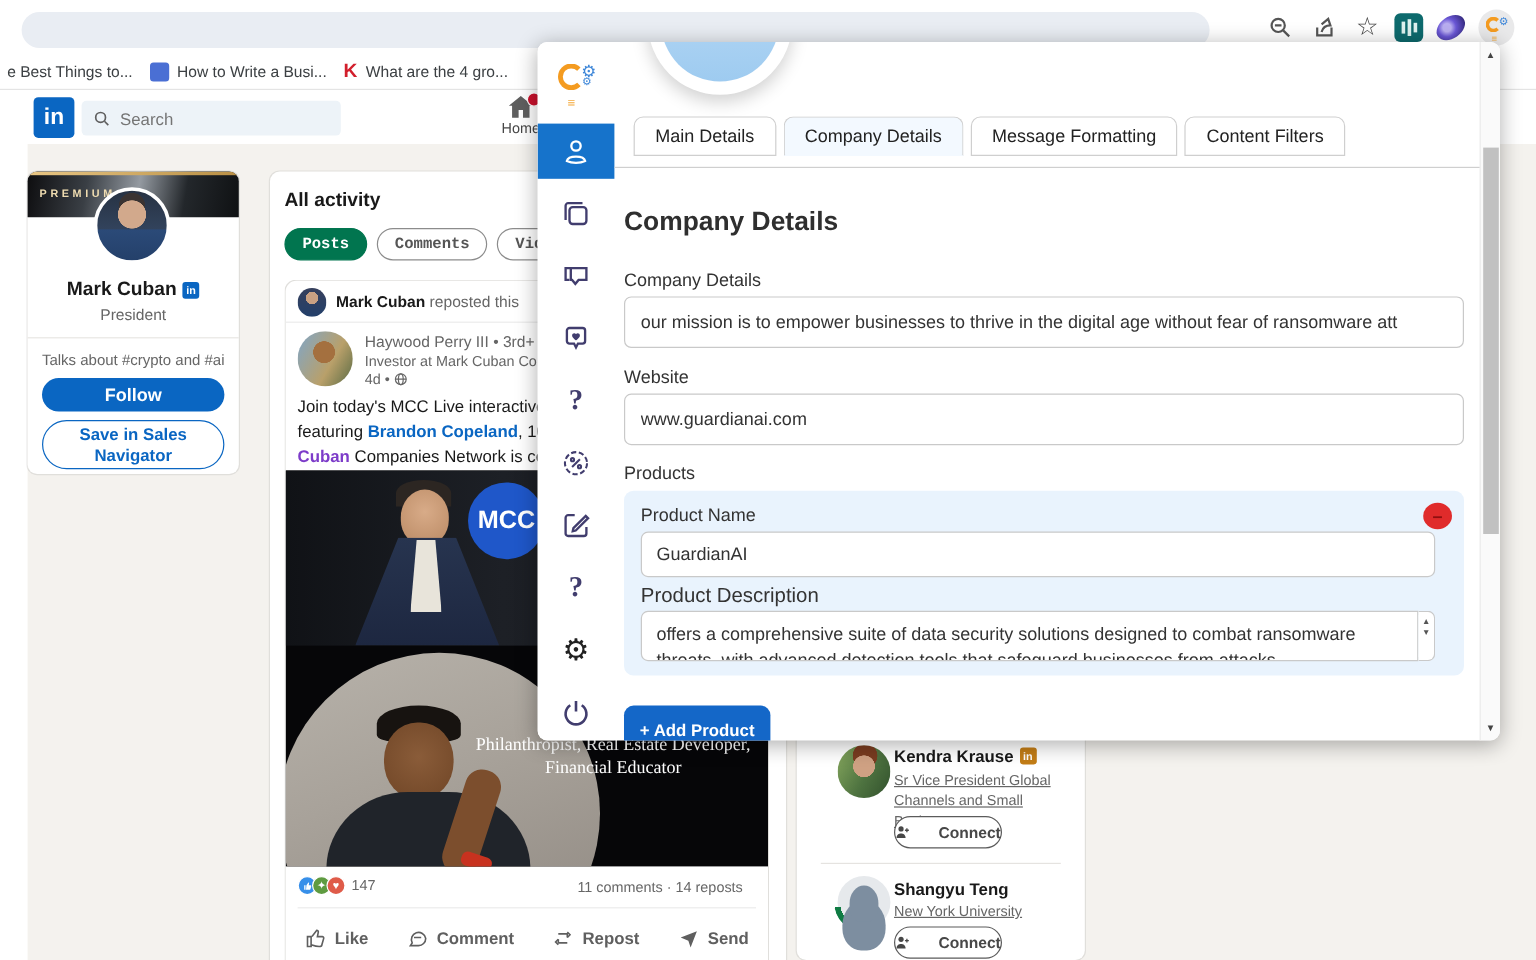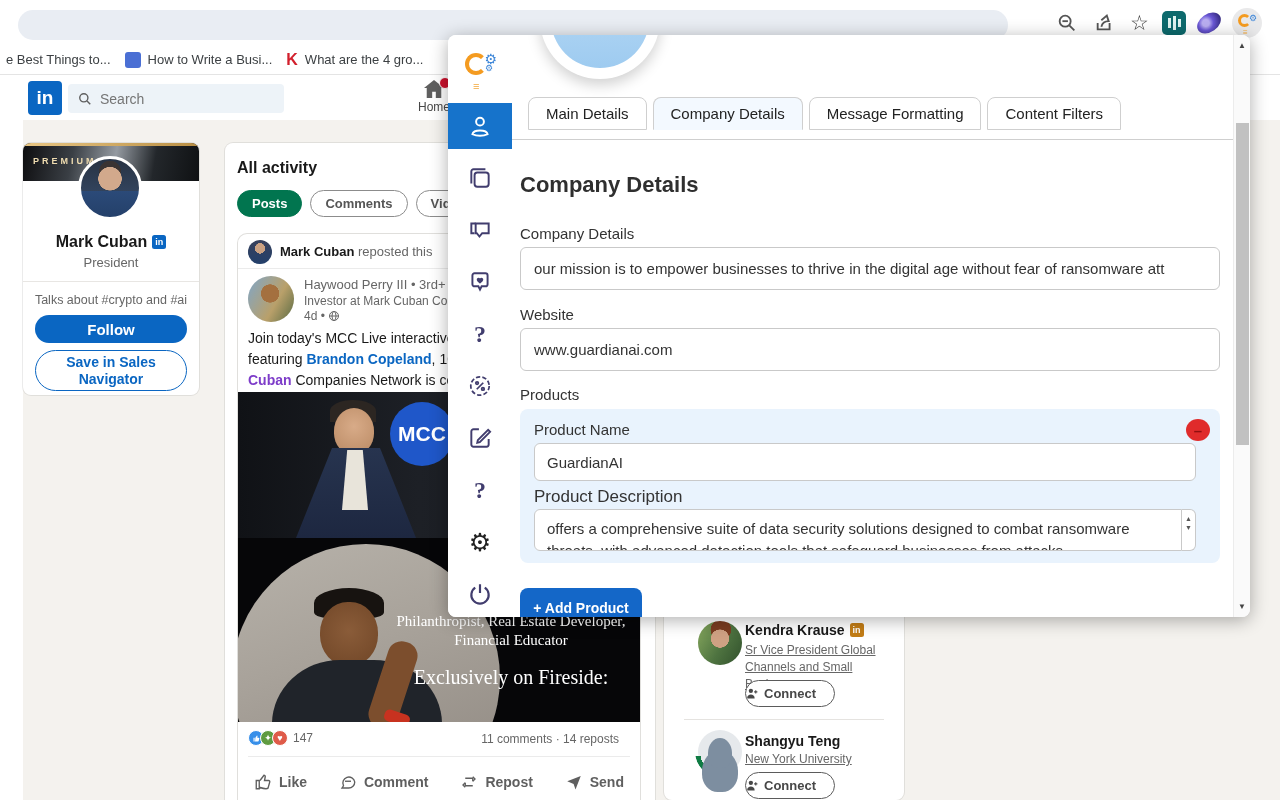--- a/index.html
+++ b/index.html
@@ -66,21 +66,21 @@
   #follow-btn { position:absolute; left:12px; right:12px; top:172px; height:28px; border-radius:14px; border:none;
     background:#0a66c2; color:#fff; font-weight:bold; font-size:15px; font-family:inherit; }
   #save-btn { position:absolute; left:12px; right:12px; top:207px; height:41px; border-radius:21px; background:#fff;
     border:1.5px solid #0a66c2; color:#0a66c2; font-weight:bold; font-size:14px; line-height:17px; font-family:inherit; }
 
   
   #post-card { position:absolute; left:225px; top:143px; width:430px; height:657px; border-radius:8px 8px 0 0; }
   #activity-title { position:absolute; left:12px; top:16px; font-size:16px; font-weight:bold; color:#191919; }
   #filters { position:absolute; left:12px; top:47px; display:flex; gap:8px; }
   .pill { height:27px; padding:0 14px; border-radius:14px; font-size:13px; font-weight:600; display:flex; align-items:center;
-    background:#fff; border:1px solid #8c8c8c; color:#555; }
+    background:#fff; border:1px solid #8c8c8c; color:#555;font-family:Liberation Mono, monospace; }
   .pill.active { background:#01754f; border-color:#01754f; color:#fff; }
   #post-box { position:absolute; left:12px; right:14px; top:90px; bottom:0; border:1px solid #e0dfdc; border-bottom:none;
     border-radius:10px 10px 0 0; overflow:hidden; }
   .sm-ava { border-radius:50%; background:radial-gradient(circle at 50% 35%, #caa183 0 26%, transparent 27%), linear-gradient(#37405c,#23406b); }
   #repost-line { position:absolute; left:42px; top:10px; font-size:13px; color:#666; }
   #repost-line b { color:#191919; }
   #post-div1 { position:absolute; left:0; right:0; top:34px; border-top:1px solid #ebebeb; }
   #auth-ava { position:absolute; left:10px; top:42px; width:46px; height:46px; border-radius:50%;
     background:radial-gradient(circle at 48% 38%, #a4703f 0 24%, transparent 25%), linear-gradient(120deg,#7fa6c9,#b9a06a 60%,#586a43); }
   #auth-name { position:absolute; left:66px; top:42px; font-size:14px; color:#191919; font-weight:600; }
@@ -134,21 +134,21 @@
   #ava-kendra { top:61px; background:radial-gradient(circle at 50% 40%, #cfa183 0 26%, transparent 27%),
     radial-gradient(circle at 52% 20%, #7a3c20 0 24%, transparent 25%), linear-gradient(120deg,#87a85e,#4e7340 55%,#31502c); }
   #ava-shangyu { top:170px; background:#e6e9ec; }
   #ava-shangyu::before { content:""; position:absolute; inset:-3px; border-radius:50%;
     background:conic-gradient(from 140deg, #0f7b43 0 120deg, transparent 120deg); -webkit-mask:radial-gradient(circle, transparent 0 20px, #000 20px); mask:radial-gradient(circle, transparent 0 20px, #000 20px); }
   #ava-shangyu::after { content:""; position:absolute; left:10px; top:8px; width:24px; height:30px; border-radius:50% 50% 40% 40%;
     background:#7d8ea0; box-shadow:0 18px 0 6px #7d8ea0; }
   .pp-name { position:absolute; left:81px; font-size:14px; font-weight:bold; color:#191919; display:flex; gap:5px; align-items:center; }
   .pp-sub { position:absolute; left:81px; font-size:12px; color:#666; line-height:17px;text-decoration:underline; }
   .connect { position:absolute; left:81px; width:90px; height:27px; border:1px solid #5b5b5b; border-radius:14px; background:#fff;
-    color:#474747; font-weight:bold; font-size:13px; display:flex; align-items:center; justify-content:flex-start; gap:5px; font-family:inherit; }
+    color:#474747; font-weight:bold; font-size:13px; display:flex; align-items:center; justify-content:space-between; gap:5px; font-family:inherit; }
   #pp-div { position:absolute; left:20px; right:20px; top:159px; border-top:1px solid #e5e3e0; }
 
   
   #popup { position:absolute; left:448px; top:35px; width:802px; height:582px; background:#fff; border-radius:8px;
     box-shadow:0 3px 18px rgba(0,0,0,.32); z-index:10; overflow:hidden; }
   #sidebar { position:absolute; left:0; top:0; width:64px; height:100%; background:#fff; display:flex; flex-direction:column; align-items:center; }
   #sb-logo { margin-top:12px; height:52px; display:flex; align-items:center; }
   .sb-item { width:64px; height:46px; display:flex; align-items:center; justify-content:center; color:#413d6e; margin-top:6px; flex:0 0 auto; }
   .sb-item.active { background:#1673cb; color:#fff; margin-top:10px; }
   .sb-item svg { width:26px; height:26px; }
@@ -331,21 +331,20 @@
             <div id="guest-head"></div>
             <div id="guest-shirt"></div>
             <div id="guest-arm"></div>
             <div id="guest-watch"></div>
         </div>
         <div class="img-caption" id="cap1">
           <div>Philanthropist, Real Estate Developer,</div>
           <div>Financial Educator</div>
         </div>
         <div class="img-caption" id="cap2">
-          <div>Exclusively on Fireside:</div>
         </div>
       </div>
 
       <div id="engage">
         <div id="reactions">
           <span class="rx" style="background:#378fe9">
             <svg width="9" height="9" viewBox="0 0 24 24" fill="#fff">
                 <path d="M4 10h3v10H4zM8 20h8c1 0 2-1 2-2l1.6-6c.2-1-.6-2-1.6-2h-4l.8-4c.2-1-.6-2-1.6-2L9 10z"></path>
               </svg>
           </span>

